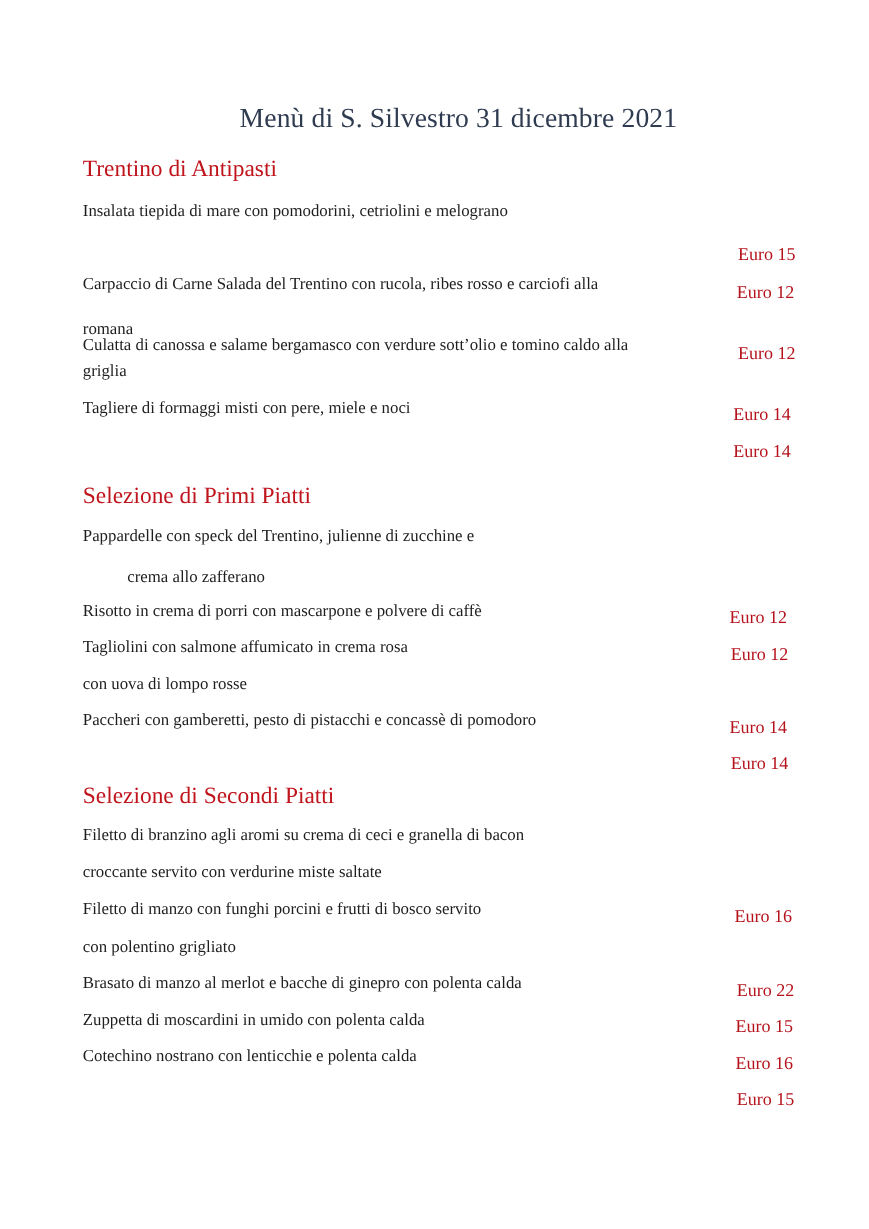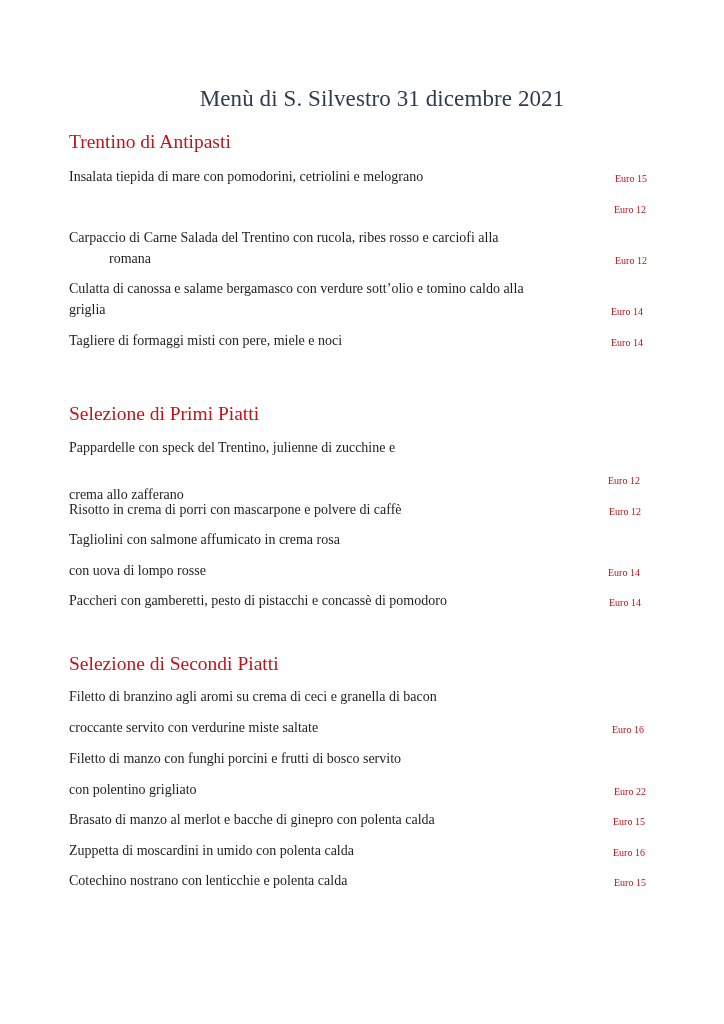--- a/index.html
+++ b/index.html
@@ -47,54 +47,55 @@
       position: absolute;
       left: 69px;
       font-family: "Liberation Serif", "DejaVu Serif", serif;
       font-size: 14px;
       color: #1e1e1e;
       white-space: nowrap;
     }
     .price {
       position: absolute;
       font-family: "Liberation Serif", "DejaVu Serif", serif;
-      font-size: 10px;
+      font-size: 15px;
       color: #b5121b;
       white-space: nowrap;
+      margin-top: 32px;
     }
   </style>
 </head>
 <body>
 
 <div class="page">
 
   <div class="title">Menù di S. Silvestro 31 dicembre 2021</div>
 
   <div class="section-heading" style="top:131px;">Trentino di Antipasti</div>
 
   <div class="line" style="top:169px;">Insalata tiepida di mare con pomodorini, cetriolini e melograno</div>
   <div class="price" style="top:173px; left:615px;">Euro 15</div>
 
   <div class="price" style="top:204px; left:614px;">Euro 12</div>
 
   <div class="line" style="top:230px;">Carpaccio di Carne Salada del Trentino con rucola, ribes rosso e carciofi alla</div>
-  <div class="line" style="top:251px;margin-left:40px;">romana</div>
+  <div class="line" style="top:267px;">romana</div>
   <div class="price" style="top:255px; left:615px;">Euro 12</div>
 
   <div class="line" style="top:281px;">Culatta di canossa e salame bergamasco con verdure sott’olio e tomino caldo alla</div>
   <div class="line" style="top:302px;">griglia</div>
   <div class="price" style="top:306px; left:611px;">Euro 14</div>
 
   <div class="line" style="top:333px;">Tagliere di formaggi misti con pere, miele e noci</div>
   <div class="price" style="top:337px; left:611px;">Euro 14</div>
 
   <div class="section-heading" style="top:403px;">Selezione di Primi Piatti</div>
 
   <div class="line" style="top:440px;">Pappardelle con speck del Trentino, julienne di zucchine e</div>
-  <div class="line" style="top:487px;">crema allo zafferano</div>
+  <div class="line" style="top:474px;margin-left:37px;">crema allo zafferano</div>
   <div class="price" style="top:475px; left:608px;">Euro 12</div>
 
   <div class="line" style="top:502px;">Risotto in crema di porri con mascarpone e polvere di caffè</div>
   <div class="price" style="top:506px; left:609px;">Euro 12</div>
 
   <div class="line" style="top:532px;">Tagliolini con salmone affumicato in crema rosa</div>
   <div class="line" style="top:563px;">con uova di lompo rosse</div>
   <div class="price" style="top:567px; left:608px;">Euro 14</div>
 
   <div class="line" style="top:593px;">Paccheri con gamberetti, pesto di pistacchi e concassè di pomodoro</div>

